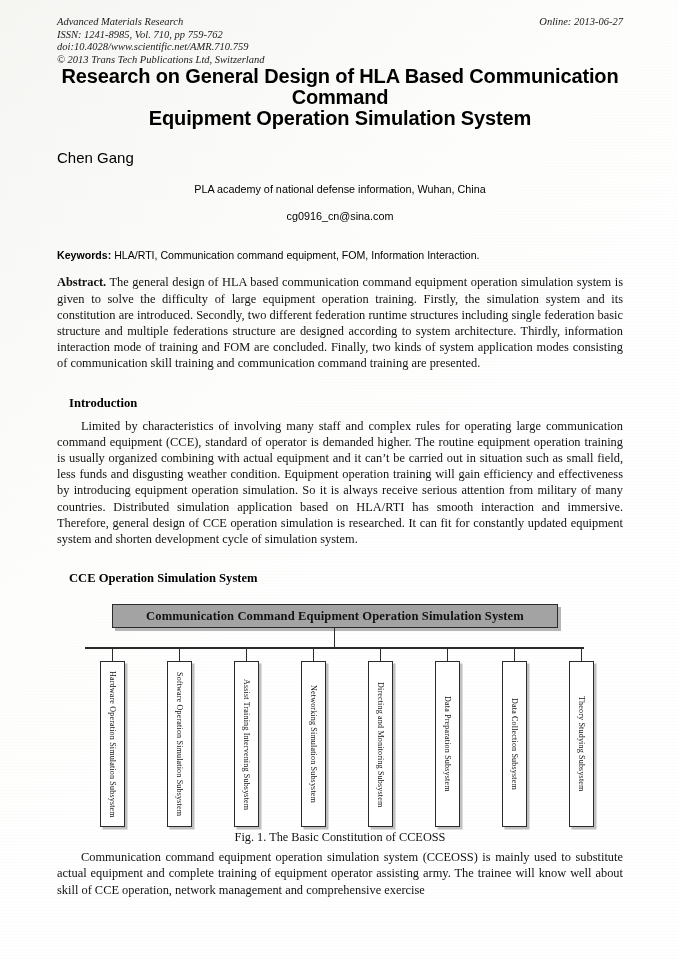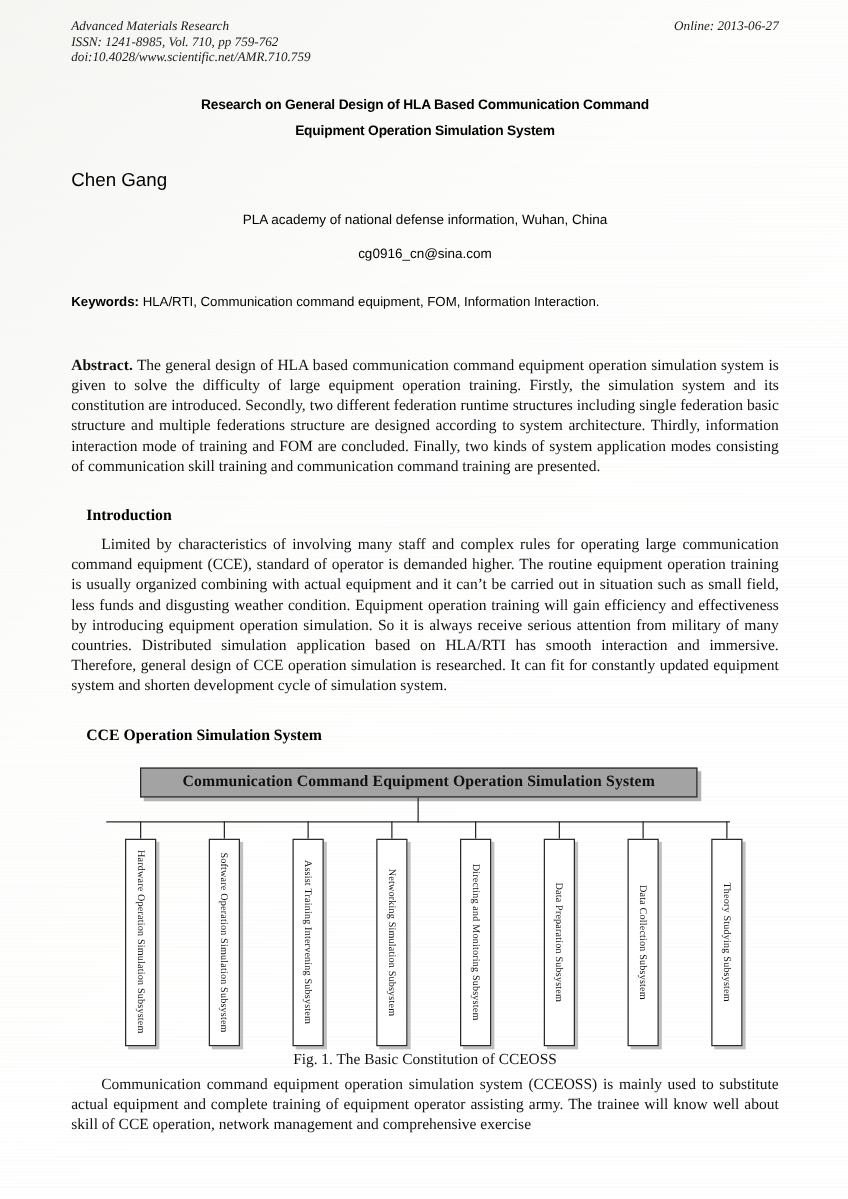--- a/index.html
+++ b/index.html
@@ -57,25 +57,24 @@
     position: absolute;
     right: 0;
     top: 16px;
     font-style: italic;
     font-size: 10.5px;
     white-space: nowrap;
   }
 
   
   .title {
-    margin-top: 20px;
     text-align: center;
     font-family: "Liberation Sans", sans-serif;
     font-weight: bold;
-    font-size: 11px;
+    font-size: 20px;
     line-height: 21px;
     letter-spacing: -0.15px;
     color: #000;
   }
   .author {
     margin-top: 20px;
     text-align: left;
     font-family: "Liberation Sans", sans-serif;
     font-size: 15px;
     color: #000;
@@ -100,21 +99,21 @@
     margin-top: 26px;
     font-family: "Liberation Sans", sans-serif;
     font-size: 10.6px;
     line-height: 14px;
     color: #000;
   }
   .keywords .kw-label { font-weight: bold; }
 
   
   .abstract {
-    margin-top: 35px;
+    margin-top: 12px;
     font-family: "Liberation Serif", serif;
     font-size: 12.4px;
     line-height: 16.2px;
     text-align: justify;
     text-justify: inter-word;
     color: #111;
   }
   .abstract .ab-label { font-weight: bold; }
 
   
@@ -239,20 +238,21 @@
 
 <div class="page-bg"></div>
 
 <div class="page">
   <div class="content">
 
     <div class="journal-header">
       <div class="line">Advanced Materials Research</div>
       <div class="line">ISSN: 1241-8985, Vol. 710, pp 759-762</div>
       <div class="line">doi:10.4028/www.scientific.net/AMR.710.759</div>
+      <div class="line">© 2013 Trans Tech Publications Ltd, Switzerland</div>
       <div class="online-date">Online: 2013-06-27</div>
     </div>
 
     <div class="title">
       <div>Research on General Design of HLA Based Communication Command</div>
       <div>Equipment Operation Simulation System</div>
     </div>
     <div class="author">Chen Gang</div>
     <div class="affiliation">PLA academy of national defense information, Wuhan, China</div>
     <div class="email">cg0916_cn@sina.com</div>

